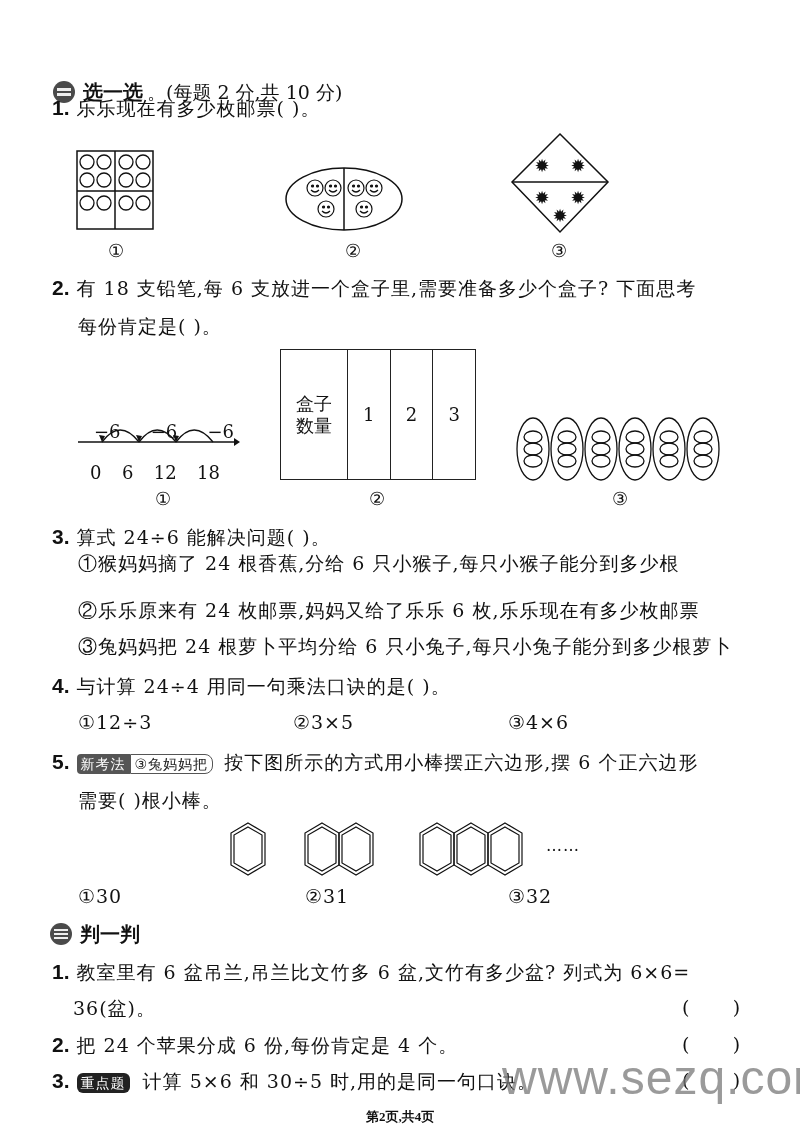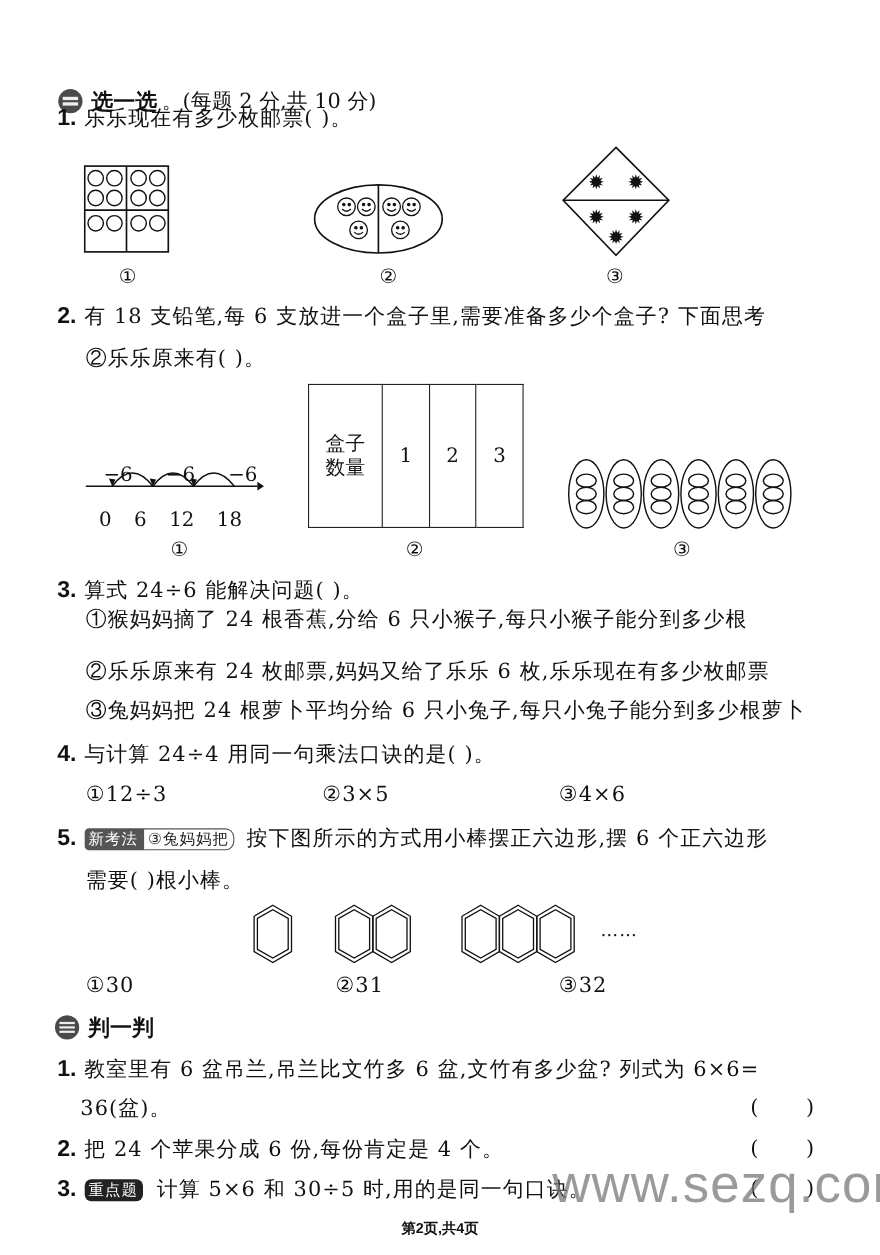--- a/index.html
+++ b/index.html
@@ -17,21 +17,21 @@
   .tag-dark { display:inline-block; background:#555; color:#fff; font-family:"DejaVu Sans", sans-serif;
               font-size:14px; line-height:18px; padding:1px 4px; border-radius:4px 0 0 4px; vertical-align:middle; }
   .tag-light { display:inline-block; background:#fff; color:#222; border:1px solid #555; font-family:"DejaVu Sans", sans-serif;
                font-size:14px; line-height:16px; padding:1px 4px; border-radius:0 8px 8px 0; vertical-align:middle; margin-right:4px; }
   .tag-key { display:inline-block; background:#222; color:#fff; font-family:"DejaVu Sans", sans-serif;
              font-size:14px; line-height:18px; padding:1px 4px; border-radius:6px; vertical-align:middle; margin-right:6px; }
   table.box { position:absolute; border-collapse:collapse; font-size:18px; }
   table.box td { border:1.5px solid #222; text-align:center; vertical-align:middle; }
   .watermark { position:absolute; font-family:"Liberation Sans", sans-serif; font-size:48px; color:rgba(120,120,120,0.75);
                letter-spacing:1px; }
-  .footer { position:absolute; left:0; width:800px; text-align:center; font-family:Liberation Sans, sans-serif; font-size:13px; font-weight:bold; }
+  .footer { position:absolute; left:0; width:800px; text-align:center; font-family:Liberation Serif, serif; font-size:13px; font-weight:bold; }
   .paren-right { position:absolute; font-size:19px; }
 </style>
 </head>
 <body>
 
 <div class="section" style="left:53px; top:60px;margin-top:20px;">
   <span class="sec-badge">
     <span class="bar" style="top:7px;"></span>
       <span class="bar" style="top:12px;"></span>
   </span>
@@ -119,21 +119,21 @@
     <text x="68" y="72" fill="#111" stroke="none">✹</text>
     <text x="50" y="90" fill="#111" stroke="none">✹</text>
   </g>
 </svg>
 <div class="label" style="left:539px; top:240px;">③</div>
 
 <div class="line" style="left:52px; top:276px;">
   <span class="qnum">2.</span>
   <span>有 18 支铅笔,每 6 支放进一个盒子里,需要准备多少个盒子? 下面思考</span>
 </div>
-<div class="line" style="left:78px; top:314px;">②乐乐原来有(      )。</div>
+<div class="line" style="left:78px; top:314px;">每份肯定是(      )。</div>
 
 <svg class="abs" style="left:76px; top:420px;" width="164" height="40">
   <line x1="2" y1="42" x2="158" y2="42" stroke="#111" stroke-width="1.5" transform="translate(0,-20)"></line>
   <polygon points="158,18 164,22 158,26" fill="#111"></polygon>
   <g fill="none" stroke="#111" stroke-width="1.3">
     <path d="M137 22 Q118 -2 100 22"></path>
     <path d="M100 22 Q81 -2 63 22"></path>
     <path d="M63 22 Q44 -2 26 22"></path>
   </g>
   <polygon points="100,22 97,15 103,16" fill="#111"></polygon>

